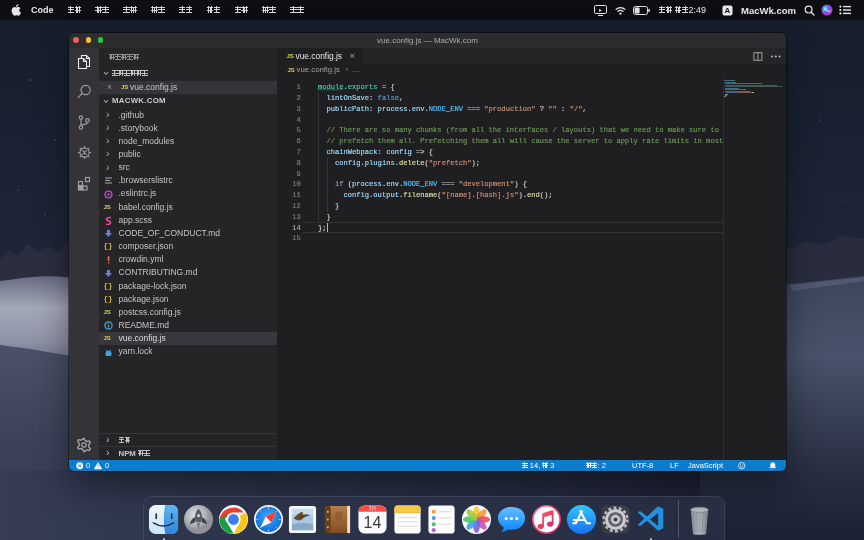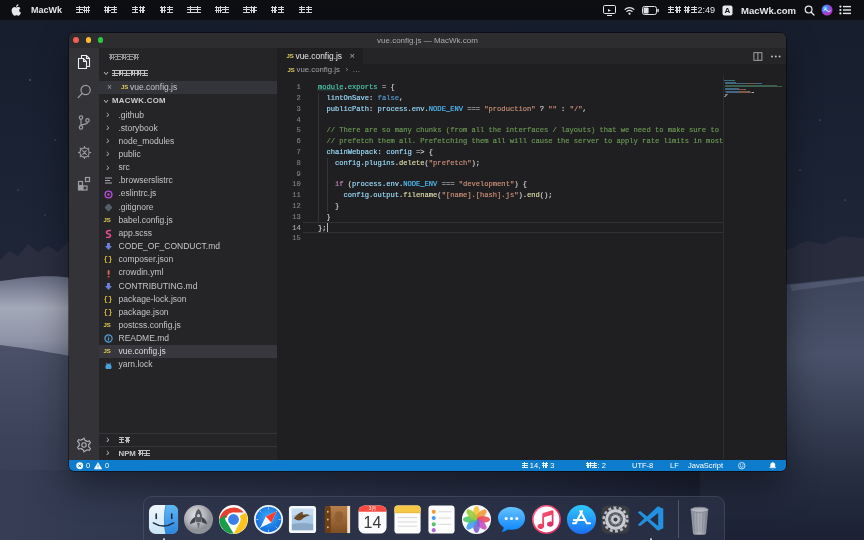--- a/index.html
+++ b/index.html
@@ -136,21 +136,21 @@
     <path d="M660,300 L730,288 L790,284 L864,276 L864,540 L660,540 Z" fill="url(#duneR)"></path>
     <path d="M790,285 L864,277 L864,281 L792,291 Z" fill="#555e77" opacity=".8"></path>
     <rect y="470" width="700" height="70" fill="url(#botH)"></rect>
   </svg>
 
   <div id="menubar">
     <div class="l">
       <span class="mi" style="padding:0 3px 0 11px"><svg width="10" height="12" viewBox="0 0 14 17" style="vertical-align:-2px">
             <path fill="#e6e7ea" d="M11.6 9.1c0-2 1.6-3 1.7-3.1-.9-1.4-2.4-1.6-2.9-1.6-1.2-.1-2.4.7-3 .7-.6 0-1.6-.7-2.6-.7C3.5 4.5 2.2 5.3 1.5 6.5 0 9 1.1 12.6 2.5 14.6c.7 1 1.5 2.1 2.6 2 1-.1 1.4-.7 2.7-.7s1.6.7 2.7.7c1.1 0 1.8-1 2.5-2 .8-1.2 1.1-2.3 1.1-2.4-.1 0-2.4-.9-2.5-3.1zM9.6 2.9c.6-.7 1-1.7.9-2.7-.9 0-1.9.6-2.5 1.3-.5.6-1 1.6-.9 2.6 1 .1 2-.5 2.5-1.2z"></path>
           </svg></span>
-      <span class="mi" style="font-weight:bold">MacWk</span>
+      <span class="mi" style="font-weight:bold">Code</span>
       <span class="mi"><span class="cn"></span><span class="cn v2"></span></span>
       <span class="mi"><span class="cn v2"></span><span class="cn"></span></span>
       <span class="mi"><span class="cn"></span><span class="cn v2"></span></span>
       <span class="mi"><span class="cn v2"></span><span class="cn"></span></span>
       <span class="mi"><span class="cn"></span><span class="cn"></span></span>
       <span class="mi"><span class="cn v2"></span><span class="cn"></span></span>
       <span class="mi"><span class="cn"></span><span class="cn v2"></span></span>
       <span class="mi"><span class="cn v2"></span><span class="cn"></span></span>
       <span class="mi"><span class="cn"></span><span class="cn"></span></span>
     </div>
@@ -165,21 +165,21 @@
             <path d="M2.1 4.4 a6.2 6.2 0 0 1 8.8 0" stroke-width="1.3"></path>
             <path d="M3.9 6.4 a3.6 3.6 0 0 1 5.2 0" stroke-width="1.3"></path>
           </g>
           <circle cx="6.5" cy="8.7" r="1.1" fill="#e6e7ea"></circle>
         </svg>
       <svg width="17" height="9" viewBox="0 0 17 9" style="margin-right:8px">
           <rect x=".5" y=".5" width="14" height="8" rx="2" fill="none" stroke="#dfe0e3"></rect>
           <rect x="1.6" y="1.6" width="5" height="5.8" rx="1" fill="#dfe0e3"></rect>
           <rect x="15.3" y="2.8" width="1.5" height="3.4" rx=".7" fill="#dfe0e3"></rect>
         </svg>
-      <span style="margin-right:7px;white-space:nowrap"><span class="cn"></span><span class="cn v2"></span> <span class="cn v2"></span><span class="cn"></span>2:49</span>
+      <span style="margin-right:16px;white-space:nowrap"><span class="cn"></span><span class="cn v2"></span> <span class="cn v2"></span><span class="cn"></span>2:49</span>
       <svg width="11" height="11" viewBox="0 0 11 11" style="margin-right:8px">
           <rect x=".5" y=".5" width="10" height="10" rx="2" fill="#e8e9ec"></rect>
           <text x="5.5" y="8.3" font-size="8" font-weight="bold" fill="#15171d" text-anchor="middle" font-family="Liberation Sans">A</text>
         </svg>
       <span style="margin-right:8px;font-size:9.5px;font-weight:bold">MacWk.com</span>
       <svg width="11" height="11" viewBox="0 0 11 11" style="margin-right:6px">
           <circle cx="4.6" cy="4.6" r="3.4" fill="none" stroke="#e6e7ea" stroke-width="1.2"></circle>
           <path d="M7.2 7.2 L10 10" stroke="#e6e7ea" stroke-width="1.3" stroke-linecap="round"></path>
         </svg>
       <svg width="12" height="12" viewBox="0 0 12 12" style="margin-right:6px">
@@ -301,26 +301,20 @@
               <path d="M1 2 h7 M1 4.5 h5 M1 7 h7" stroke="#a9a9ad" stroke-width="1.2"></path>
             </svg>
             <span class="nm">.browserslistrc</span>
           </div>
         <div class="srow">
             <svg class="ic" viewBox="0 0 9 9">
               <circle cx="4.5" cy="4.5" r="3.4" fill="none" stroke="#b44bd6" stroke-width="1.4"></circle>
               <circle cx="4.5" cy="4.5" r="1.2" fill="#b44bd6"></circle>
             </svg>
             <span class="nm">.eslintrc.js</span>
-          </div>
-        <div class="srow">
-            <svg class="ic" viewBox="0 0 9 9">
-              <rect x="1.6" y="1.6" width="5.8" height="5.8" rx="1" transform="rotate(45 4.5 4.5)" fill="#52606b"></rect>
-            </svg>
-            <span class="nm">.gitignore</span>
           </div>
         <div class="srow">
             <span class="jsb">JS</span>
             <span class="nm">babel.config.js</span>
           </div>
         <div class="srow">
             <svg class="ic" viewBox="0 0 9 9">
               <path d="M7 1.5 Q3 1 2.5 3 q-.3 1.5 2 2 q2.3.5 2 2 q-.5 2-4.5 1.5" fill="none" stroke="#e44d90" stroke-width="1.5"></path>
             </svg>
             <span class="nm">app.scss</span>

